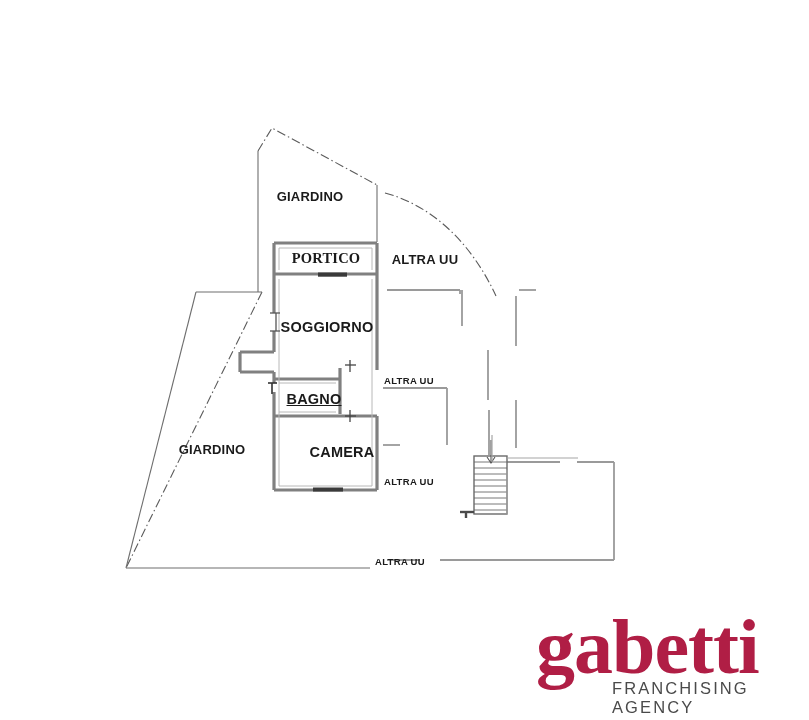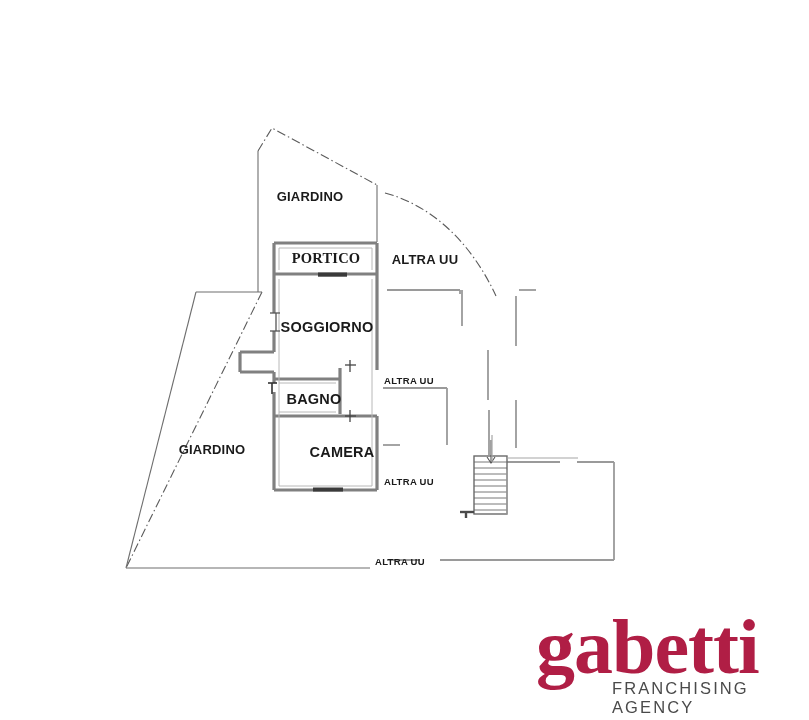--- a/index.html
+++ b/index.html
@@ -218,21 +218,21 @@
     </g>
 
   </svg>
 
   <div class="room-label lbl-mid" style="left:310px; top:196px;">GIARDINO</div>
 
   <div class="room-label lbl-big" style="left:326px; top:258px;font-family:Liberation Serif, serif;">PORTICO</div>
 
   <div class="room-label lbl-big" style="left:327px; top:327px;">SOGGIORNO</div>
 
-  <div class="room-label lbl-big" style="left:314px; top:399px;">BAGNO</div>
+  <div class="room-label lbl-big" style="left:314px; top:399px;text-decoration:underline;">BAGNO</div>
 
   <div class="room-label lbl-big" style="left:324px; top:452px;margin-left:18px;">CAMERA</div>
 
   <div class="room-label lbl-mid" style="left:212px; top:449px;">GIARDINO</div>
 
   <div class="room-label lbl-mid" style="left:425px; top:259px;">ALTRA UU</div>
 
   <div class="room-label lbl-small" style="left:409px; top:380px;">ALTRA UU</div>
 
   <div class="room-label lbl-small" style="left:409px; top:481px;">ALTRA UU</div>

